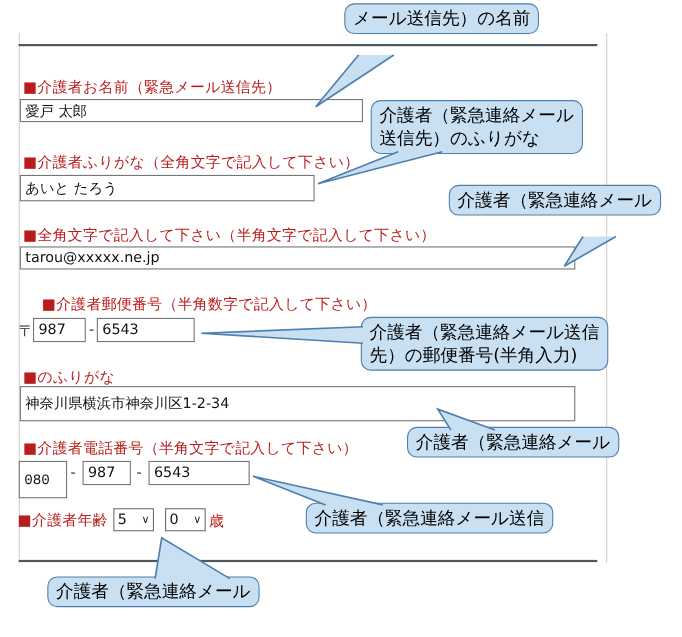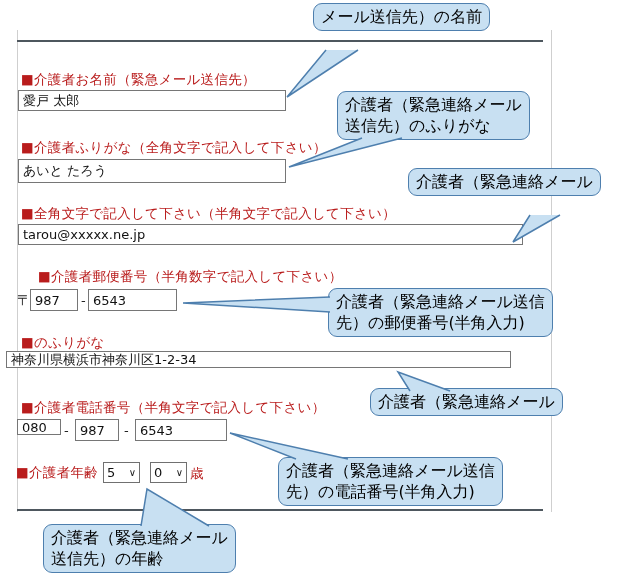--- a/index.html
+++ b/index.html
@@ -49,39 +49,39 @@
 </style>
 </head>
 <body>
 
 <div class="vrule" style="left:17px;top:30px;height:482px;"></div>
 <div class="vrule" style="left:551px;top:30px;height:482px;"></div>
 <div class="hrule" style="left:17px;top:40px;width:526px;"></div>
 <div class="hrule" style="left:17px;top:509px;width:526px;"></div>
 
 <div class="field-label" style="left:21px;top:71px;">■介護者お名前（緊急メール送信先）</div>
-<input class="tbox" style="left: 18px; top: 90px; width: 268px; height: 21px;" value="愛戸 太郎">
+<input class="tbox" style="left: 18px; top: 90px; width: 312px; height: 21px;" value="愛戸 太郎">
 
 <div class="field-label" style="left:21px;top:139px;">■介護者ふりがな（全角文字で記入して下さい）</div>
 <input class="tbox" style="left: 18px; top: 159px; width: 268px; height: 24px;" value="あいと たろう">
 
 <div class="field-label" style="left:21px;top:205px;">■全角文字で記入して下さい（半角文字で記入して下さい）</div>
 <input class="tbox" style="left: 18px; top: 224px; width: 505px; height: 21px;" value="tarou@xxxxx.ne.jp">
 
 <div class="field-label" style="left:6px;top:268px;margin-left:32px;">■介護者郵便番号（半角数字で記入して下さい）</div>
 <span class="mark" style="left:17px;top:292px;">〒</span>
 <input class="tbox" style="left: 30px; top: 289px; width: 48px; height: 22px;" value="987">
 <span class="sep" style="left:81px;top:293px;">-</span>
 <input class="tbox" style="left: 88px; top: 289px; width: 89px; height: 22px;" value="6543">
 
 <div class="field-label" style="left:21px;top:334px;">■のふりがな</div>
-<input class="tbox" style="left: 6px; top: 351px; width: 505px; height: 17px;" value="神奈川県横浜市神奈川区1-2-34">
+<input class="tbox" style="left: 18px; top: 351px; width: 505px; height: 32px;" value="神奈川県横浜市神奈川区1-2-34">
 
 <div class="field-label" style="left:21px;top:399px;">■介護者電話番号（半角文字で記入して下さい）</div>
-<input class="tbox" style="left: 17px; top: 419px; width: 44px; height: 16px;" value="080">
+<input class="tbox" style="left: 17px; top: 419px; width: 44px; height: 34px; font-family: Liberation Mono, monospace;" value="080">
 <span class="sep" style="left:64px;top:423px;">-</span>
 <input class="tbox" style="left: 75px; top: 419px; width: 44px; height: 22px;" value="987">
 <span class="sep" style="left:124px;top:423px;">-</span>
 <input class="tbox" style="left: 135px; top: 419px; width: 92px; height: 22px;" value="6543">
 
 <div class="field-label" style="left:16px;top:464px;">■介護者年齢</div>
 <span class="sel" style="left:103px;top:462px;width:37px;height:21px;">
     <span>5</span>
     <span class="chev">∨</span>
   </span>
@@ -103,25 +103,23 @@
 </div>
 <div class="callout" style="left:328px;top:288px;">
   <div>介護者（緊急連絡メール送信</div>
   <div>先）の郵便番号(半角入力)</div>
 </div>
 <div class="callout" style="left:370px;top:388px;">
   <div>介護者（緊急連絡メール</div>
 </div>
 <div class="callout" style="left:278px;top:457px;">
   <div>介護者（緊急連絡メール送信</div>
-  <div>先）の電話番号(半角入力)</div>
 </div>
 <div class="callout" style="left:43px;top:524px;">
   <div>介護者（緊急連絡メール</div>
-  <div>送信先）の年齢</div>
 </div>
 
 <svg id="tails" width="620" height="579" viewBox="0 0 620 579">
   <path class="tail" d="M 326,50 L 287,97 L 358,50"></path>
   <path class="tail" d="M 362,138 L 289,167 L 402,138"></path>
   <path class="tail" d="M 530,215 L 513,242 L 560,215"></path>
   <path class="tail" d="M 330,297 L 183,303 L 330,312"></path>
   <path class="tail" d="M 410,391 L 398,372 L 450,391"></path>
   <path class="tail" d="M 296,459 L 230,433 L 348,459"></path>
   <path class="tail" d="M 141,526 L 147,489 L 209,526"></path>

